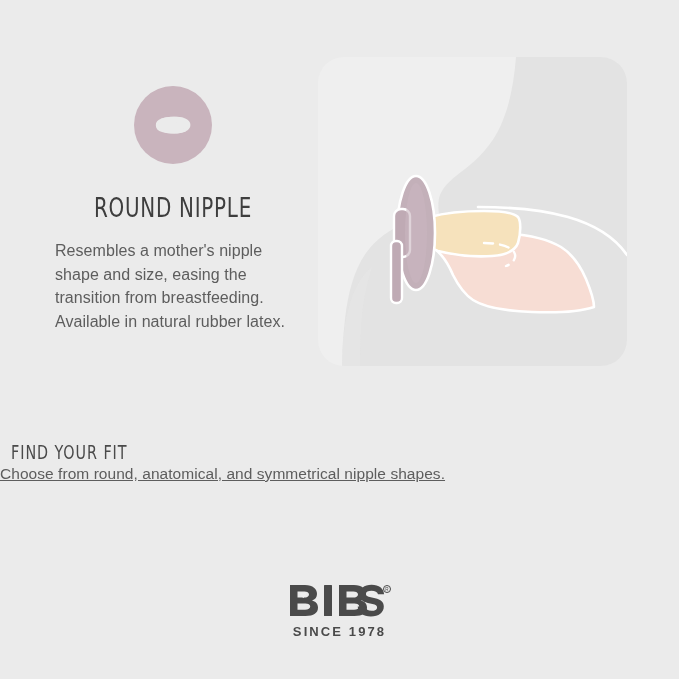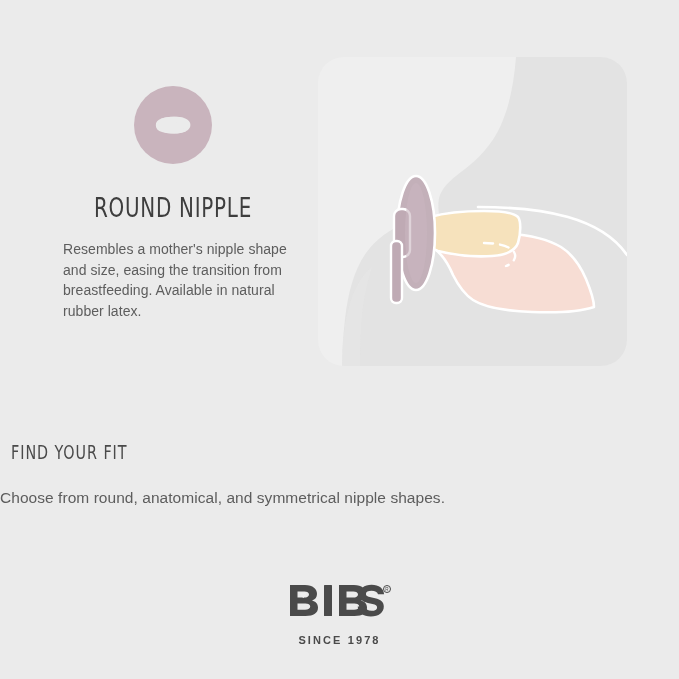--- a/index.html
+++ b/index.html
@@ -44,22 +44,22 @@
     letter-spacing: 0.9px;
     font-weight: 400;
     color: #3e3e3e;
     line-height: 1;
     transform: scaleX(0.82);
     transform-origin: center;
     white-space: nowrap;
   }
 
   .feature-desc {
-    margin: 18px 0 0 16px;
-    font-size: 14px;
+    margin: 18px 0 0 8px;
+    font-size: 16px;
     line-height: 1.47;
     color: #5d5d5d;
     text-align: left;
     letter-spacing: 0.05px;
   }
 
   
   .illus-panel {
     position: absolute;
     left: 318px;
@@ -86,39 +86,39 @@
     font-size: 19px;
     letter-spacing: 1.1px;
     color: #4a4a4a;
     line-height: 1;
     transform: scaleX(0.84);
     display: inline-block;
     white-space: nowrap;
   }
 
   .fit-sub {
-    margin-top: 24px;
     font-size: 15.5px;
     color: #5d5d5d;
     line-height: 1.4;
     letter-spacing: 0.05px;
+    text-decoration: underline;
   }
 
   
   .logo-block {
     position: absolute;
     left: 0;
     top: 583px;
     width: 679px;
     text-align: center;
   }
   .logo-svg { display: inline-block; }
   .logo-since {
-    margin-top: 13px;
-    font-size: 11px;
+    margin-top: 3px;
+    font-size: 13px;
     letter-spacing: 2.1px;
     color: #4a4a4a;
     font-weight: 700;
     font-family: "Liberation Sans", sans-serif;
   }
 </style>
 </head>
 <body>
 
 <div class="page">

